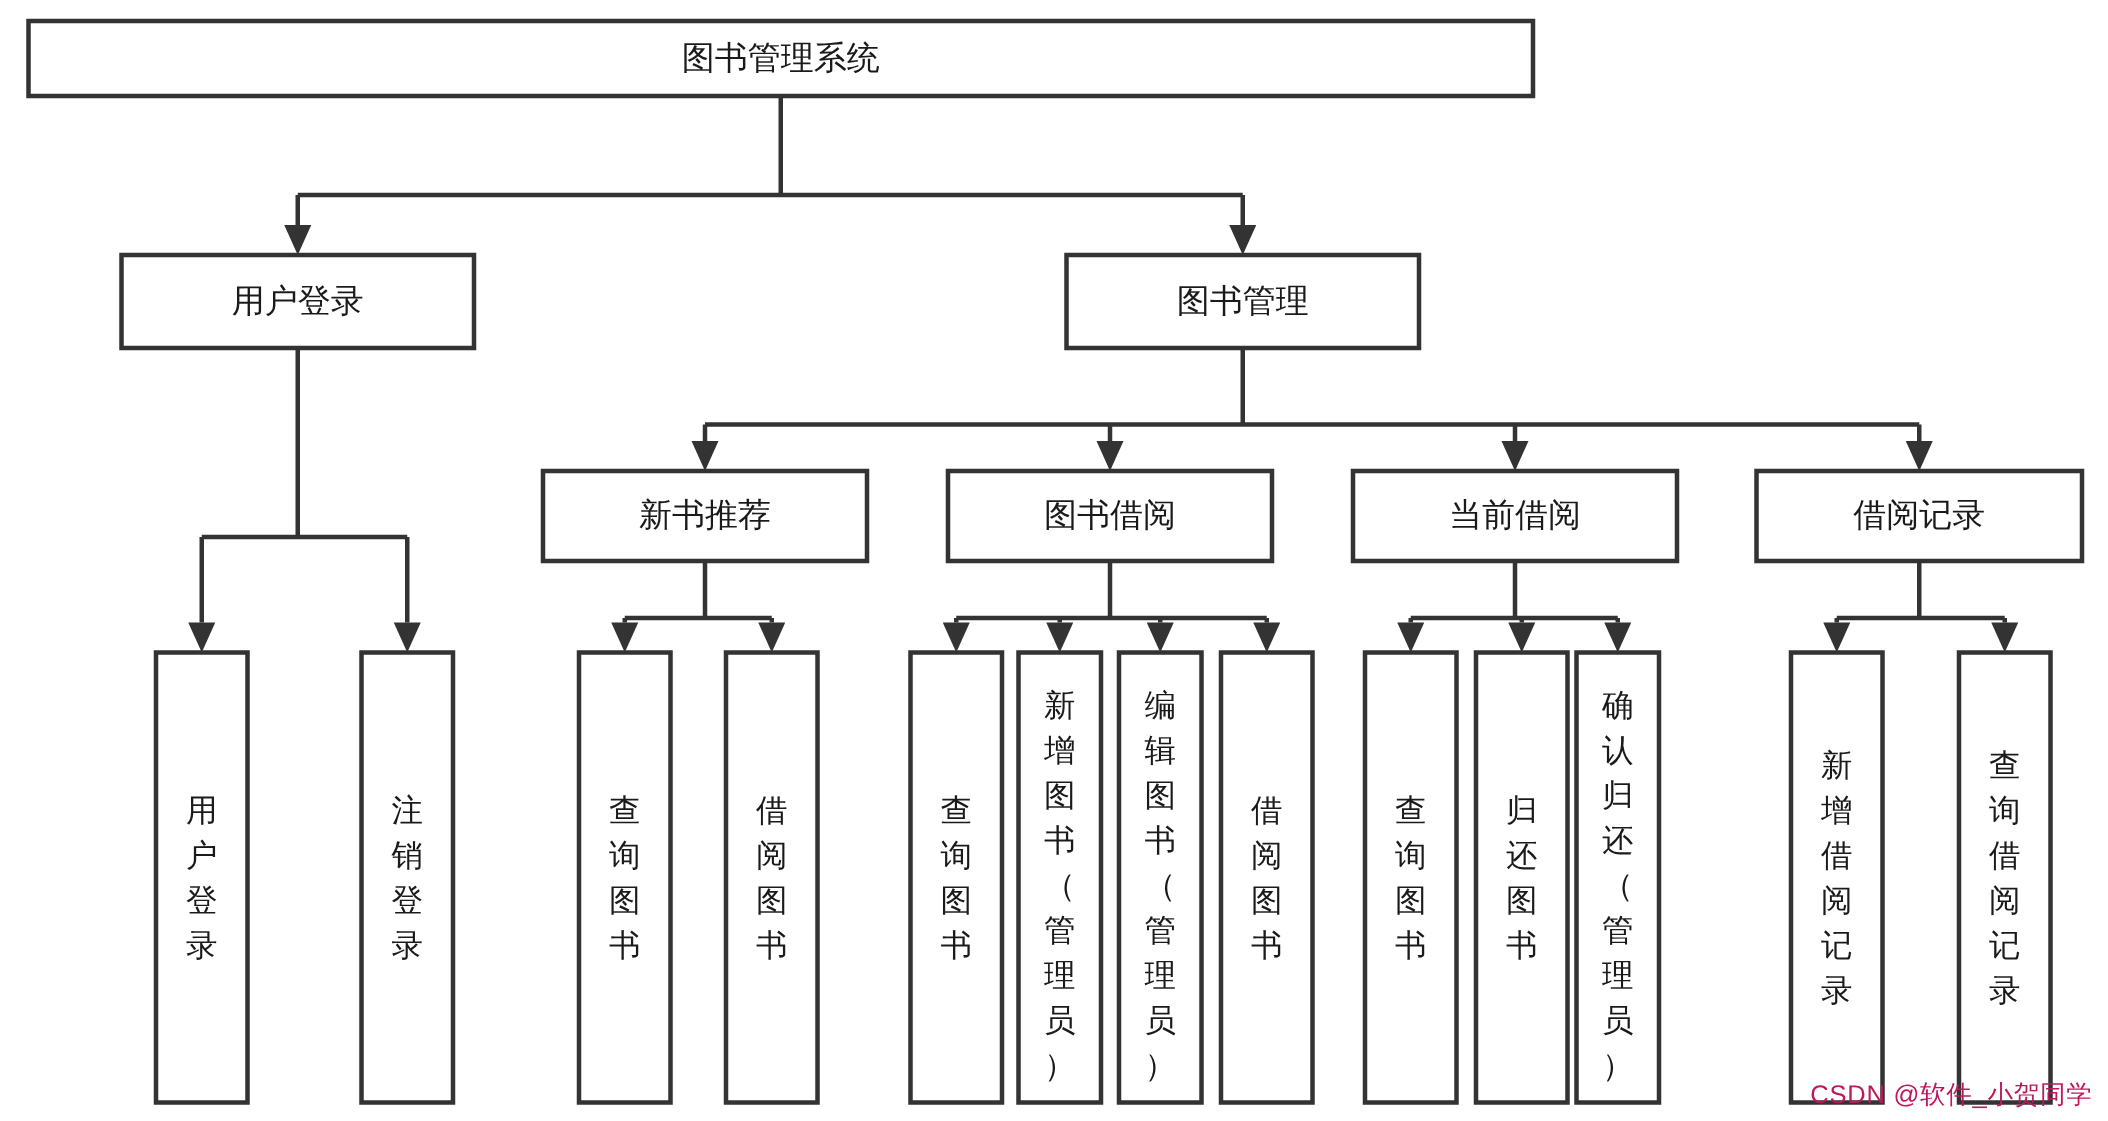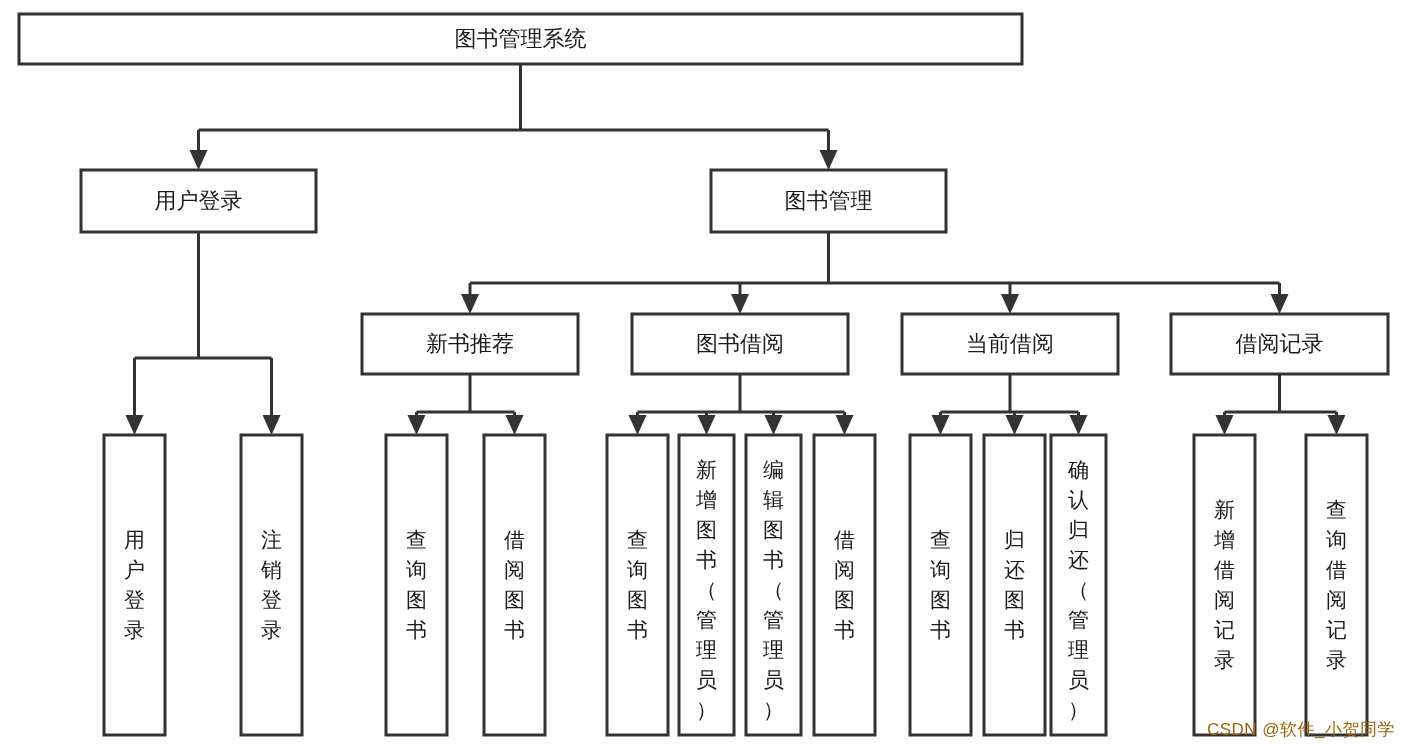--- a/index.html
+++ b/index.html
@@ -17,21 +17,21 @@
   }
   .leaf-label{
     font-family:"Liberation Sans","DejaVu Sans",sans-serif;
     font-size:21px;fill:#1a1a1a;text-anchor:middle;
   }
   .edge{stroke:#333333;stroke-width:3;fill:none;}
   .arrow-head{fill:#333333;stroke:none;}
   .watermark{
     position:absolute;right:10px;bottom:6px;
     font-family:"Liberation Sans","DejaVu Sans",sans-serif;
-    font-size:17px;color:#a16207;white-space:nowrap;
+    font-size:17px;color:#be185d;white-space:nowrap;
     letter-spacing:0.5px;pointer-events:none;
   }
 </style>
 </head>
 <body>
 
 <svg id="diagram" viewBox="0 0 1405 747" xmlns="http://www.w3.org/2000/svg">
   <g id="edges-layer">
       <g>
         <path d="M 520.5 64 L 520.5 130" class="edge"></path>

